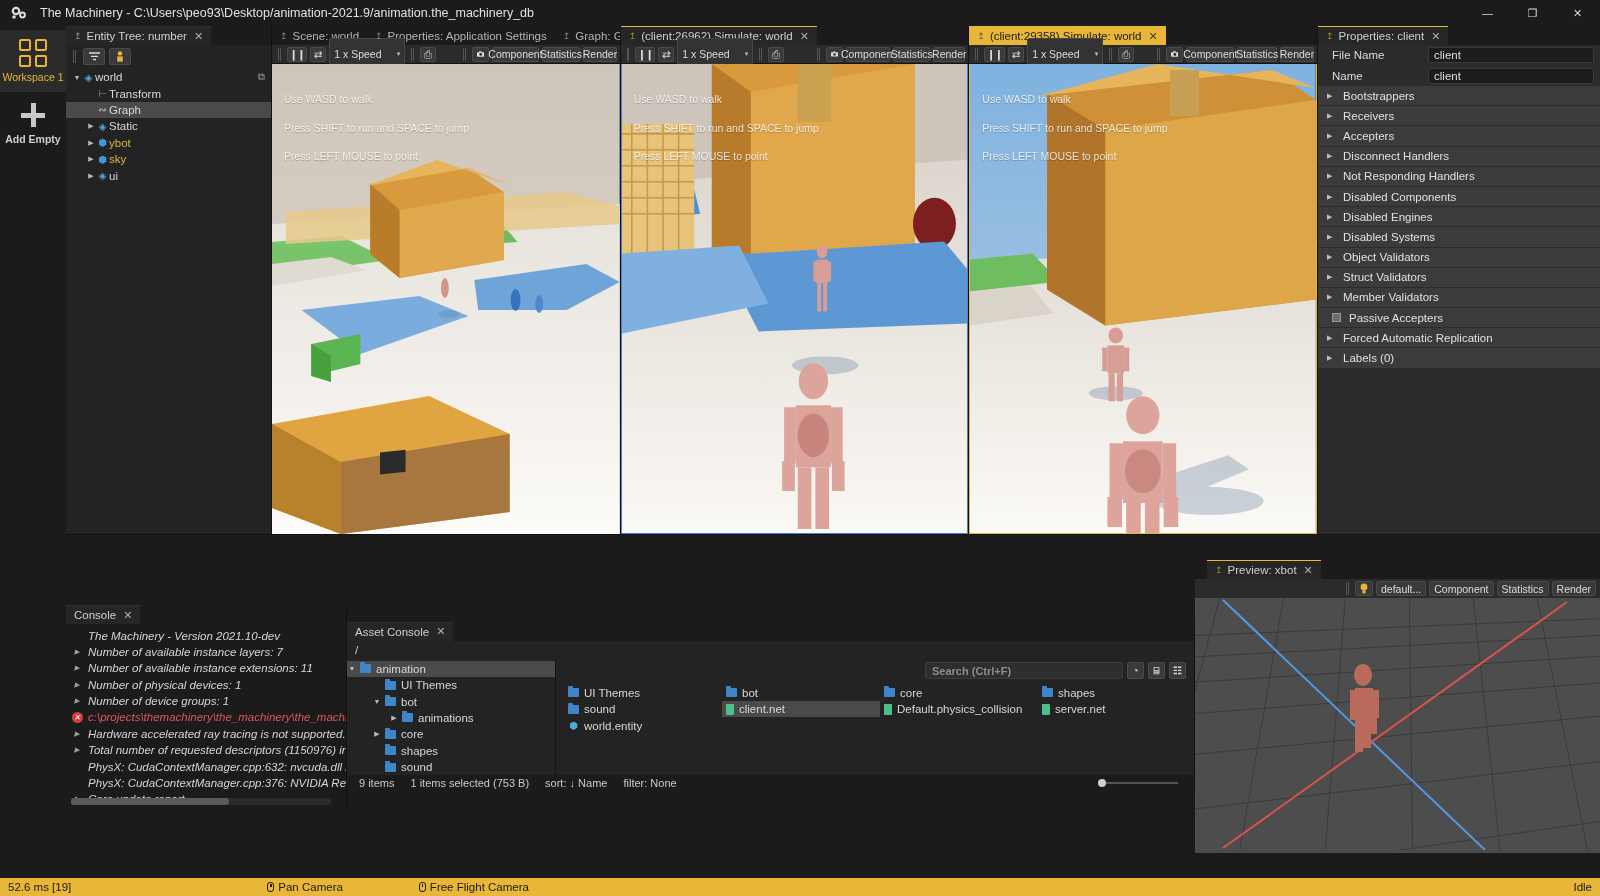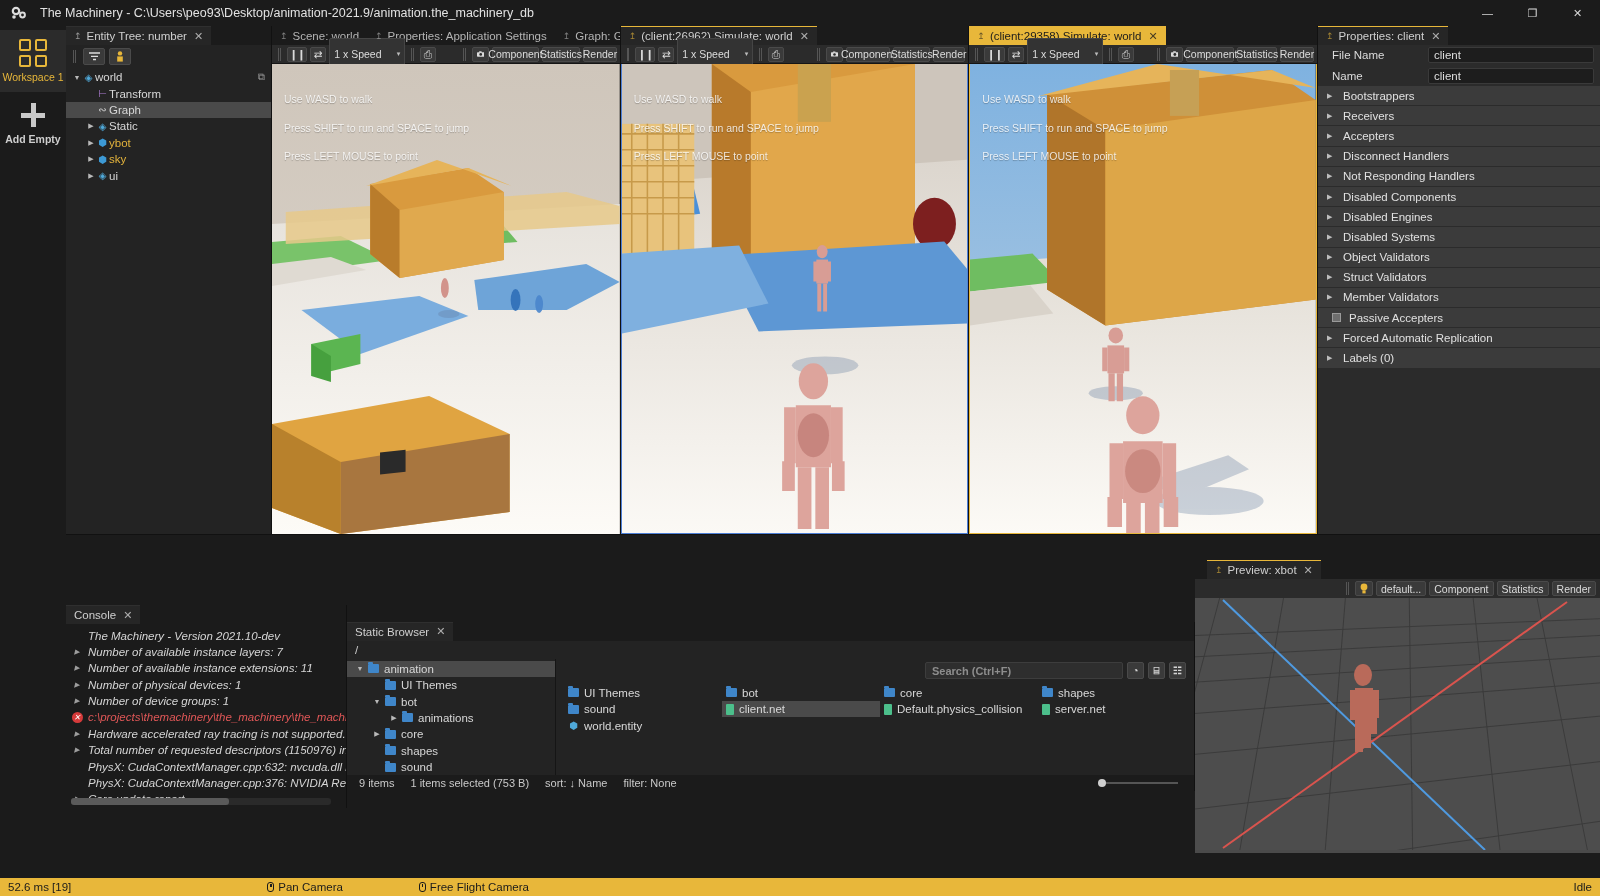--- a/index.html
+++ b/index.html
@@ -671,28 +671,28 @@
               </div>
             <div class="hscroll">
               <div class="thumb"></div>
             </div>
           </div>
         </div>
 
         <div class="panel assets">
           <div class="tabstrip">
             <div class="tab">
-              <span>Static Browser</span>
+              <span>Asset Console</span>
               <span class="x">✕</span>
             </div>
           </div>
           <div class="ab-path">/</div>
           <div class="ab-main">
             <div class="ab-tree" id="ab-tree">
-                <div class="trow sel" style="padding-left: 8px;">
+                <div class="trow sel" style="">
                   <span class="arrow">▼</span>
                   <span class="folder-ico" style="margin: 0px 5px 0px 3px;"></span>
                   <span>animation</span>
                 </div>
                 <div class="trow" style="padding-left: 25px;">
                   <span class="arrow"></span>
                   <span class="folder-ico" style="margin: 0px 5px 0px 3px;"></span>
                   <span>UI Themes</span>
                 </div>
                 <div class="trow" style="padding-left: 25px;">

